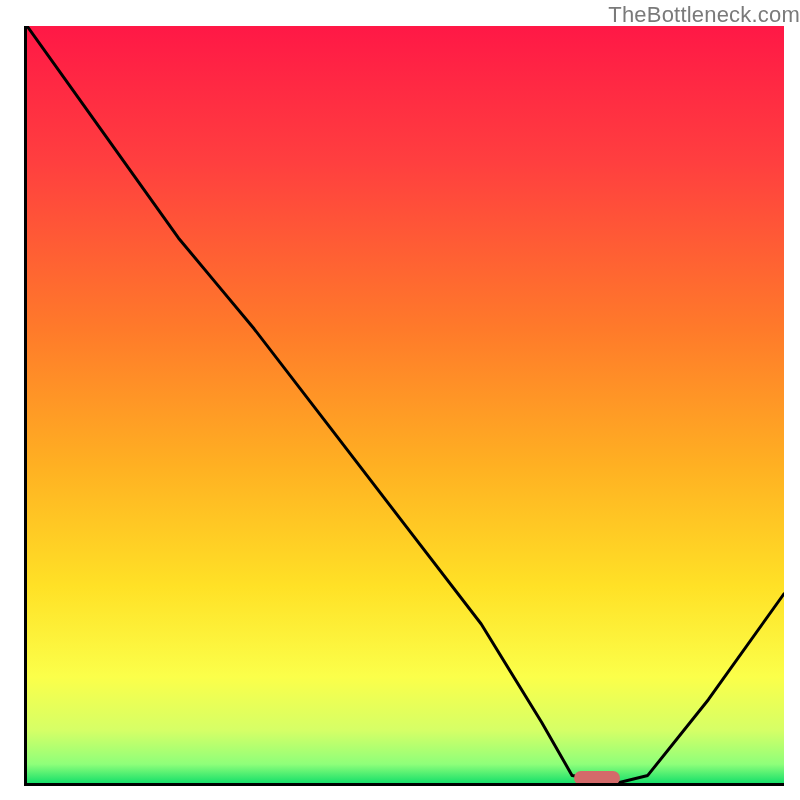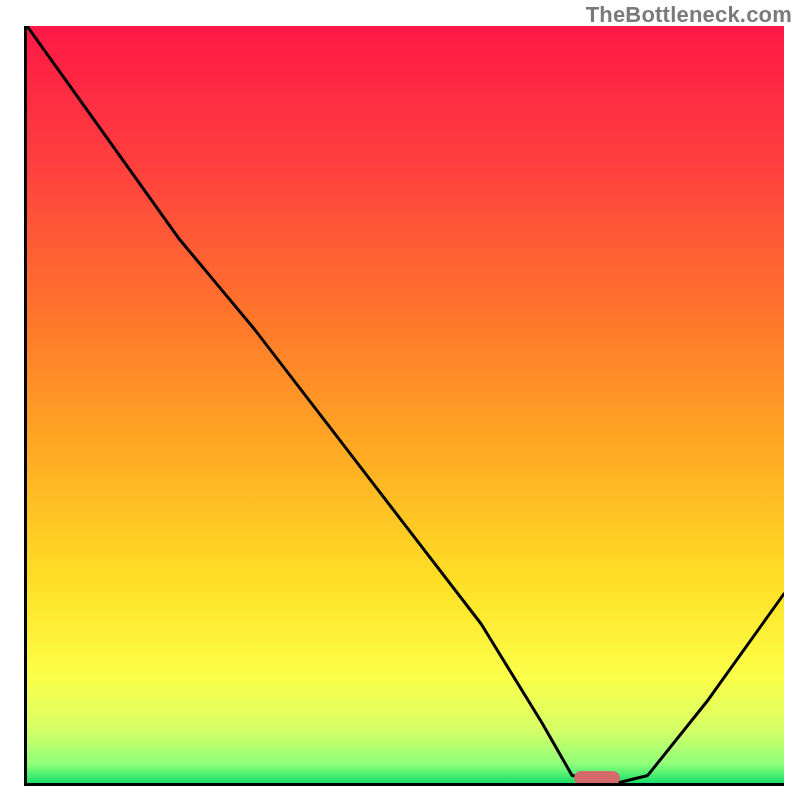--- a/index.html
+++ b/index.html
@@ -11,23 +11,23 @@
     font-family: Arial, Helvetica, sans-serif;
   }
   .frame {
     position: relative;
     width: 800px;
     height: 800px;
   }
   .watermark {
     position: absolute;
     top: 2px;
-    right: 8px;
+    right: 0;
     font-size: 22px;
-    font-weight: 700;
+    font-weight: 400;
     color: #7a7a7a;
     letter-spacing: 0.2px;
   }
   .plot {
     position: absolute;
     left: 24px;
     top: 26px;
     width: 760px;
     height: 760px;
     border-left: 3px solid #000;

